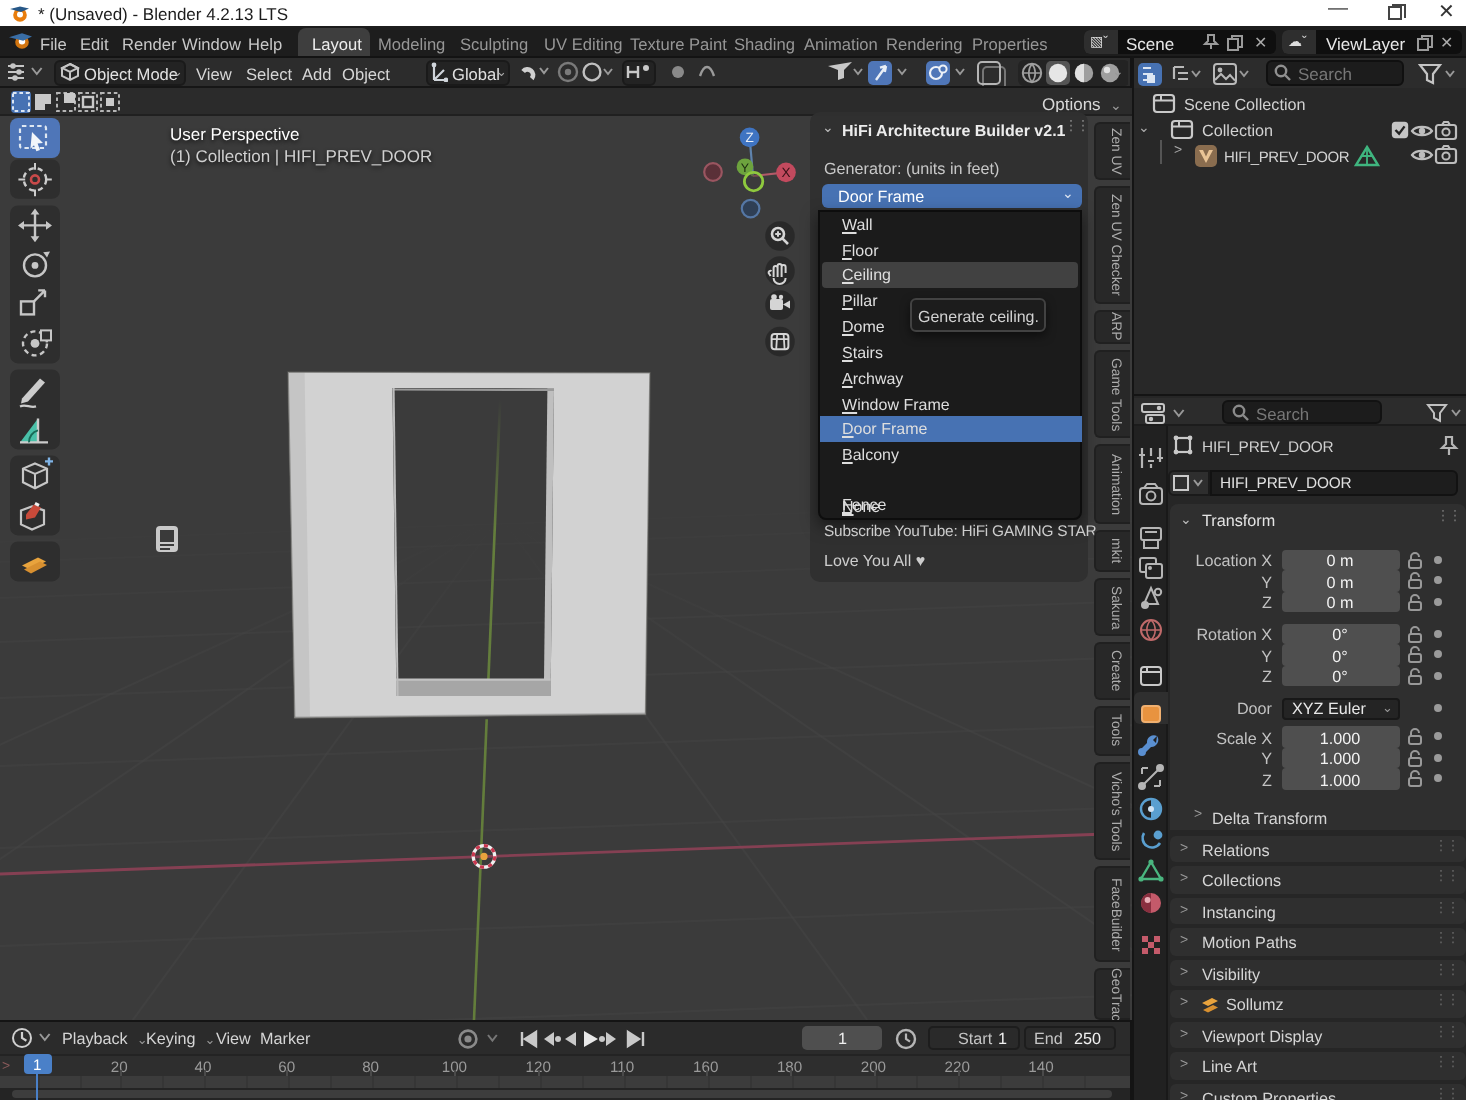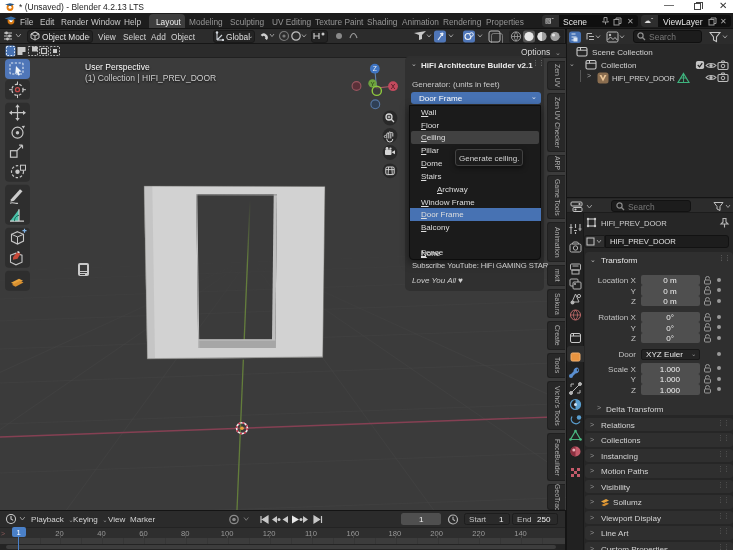--- a/index.html
+++ b/index.html
@@ -368,32 +368,32 @@
 
 <div class="abs" style="left:409px;top:104.5px;width:132px;height:155.5px;background:#1b1b1b;border:1px solid #0d0d0d;border-radius:0 0 4px 4px;box-shadow:0 3px 8px rgba(0,0,0,.5);"></div>
 <div class="abs" style="left:411px;top:131.2px;width:128px;height:12.9px;background:#414141;border-radius:2px;"></div>
 <div class="abs" style="left:409.5px;top:208.2px;width:131px;height:12.9px;background:#4772b3;"></div>
 <div class="abs txt" style="left:421px;top:107.7px;font-size:8px;color:#dedede;"><span style="text-decoration:underline;">W</span>all</div>
 <div class="abs txt" style="left:421px;top:120.5px;font-size:8px;color:#dedede;"><span style="text-decoration:underline;">F</span>loor</div>
 <div class="abs txt" style="left:421px;top:133.4px;font-size:8px;color:#dedede;"><span style="text-decoration:underline;">C</span>eiling</div>
 <div class="abs txt" style="left:421px;top:146.2px;font-size:8px;color:#dedede;"><span style="text-decoration:underline;">P</span>illar</div>
 <div class="abs txt" style="left:421px;top:159.0px;font-size:8px;color:#dedede;"><span style="text-decoration:underline;">D</span>ome</div>
 <div class="abs txt" style="left:421px;top:171.9px;font-size:8px;color:#dedede;"><span style="text-decoration:underline;">S</span>tairs</div>
-<div class="abs txt" style="left:421px;top:184.7px;font-size:8px;color:#dedede;margin-left:16px;"><span style="text-decoration:underline;">A</span>rchway</div>
+<div class="abs txt" style="left:421px;top:184.7px;font-size:8px;color:#dedede;"><span style="text-decoration:underline;">A</span>rchway</div>
 <div class="abs txt" style="left:421px;top:197.5px;font-size:8px;color:#dedede;"><span style="text-decoration:underline;">W</span>indow Frame</div>
 <div class="abs txt" style="left:421px;top:210.4px;font-size:8px;color:#dedede;"><span style="text-decoration:underline;">D</span>oor Frame</div>
 <div class="abs txt" style="left:421px;top:223.2px;font-size:8px;color:#dedede;"><span style="text-decoration:underline;">B</span>alcony</div>
 <div class="abs txt" style="left:421px;top:236.0px;font-size:8px;color:#dedede;margin-top:12px;"><span style="text-decoration:underline;">F</span>ence</div>
 <div class="abs txt" style="left:421px;top:248.9px;font-size:8px;color:#dedede;"><span style="text-decoration:underline;">N</span>one</div>
 
 <div class="abs" style="left:455px;top:149px;width:68px;height:17px;background:#1c1c1c;border:1px solid #424242;border-radius:3px;box-shadow:0 2px 5px rgba(0,0,0,.5);"></div>
 <div class="abs txt" style="left:459px;top:153.5px;font-size:8px;color:#d2d2d2;">Generate ceiling.</div>
 
 <div class="abs txt" style="left:412px;top:260.5px;font-size:7.7px;color:#cdcdcd;letter-spacing:-0.1px;">Subscribe YouTube: HiFi GAMING STAR</div>
-<div class="abs txt" style="left:412px;top:276px;font-size:8px;color:#cdcdcd;font-style:italic;">Love You All ♥</div>
+<div class="abs txt" style="left:412px;top:276px;font-size:8px;color:#cdcdcd;">Love You All ♥</div>
 
 <div class="abs" style="left:547px;top:61px;width:18px;height:29px;background:#282828;border:1px solid #202020;border-right:none;border-radius:3px 0 0 3px;"></div>
 <div class="abs txt" style="left:551px;top:61px;height:29px;width:12px;font-size:6.9px;color:#adadad;writing-mode:vertical-rl;text-align:center;line-height:11px;">Zen UV</div>
 <div class="abs" style="left:547px;top:93px;width:18px;height:59px;background:#282828;border:1px solid #202020;border-right:none;border-radius:3px 0 0 3px;"></div>
 <div class="abs txt" style="left:551px;top:93px;height:59px;width:12px;font-size:6.9px;color:#adadad;writing-mode:vertical-rl;text-align:center;line-height:11px;">Zen UV Checker</div>
 <div class="abs" style="left:547px;top:155px;width:18px;height:17px;background:#282828;border:1px solid #202020;border-right:none;border-radius:3px 0 0 3px;"></div>
 <div class="abs txt" style="left:551px;top:155px;height:17px;width:12px;font-size:6.9px;color:#adadad;writing-mode:vertical-rl;text-align:center;line-height:11px;">ARP</div>
 <div class="abs" style="left:547px;top:175px;width:18px;height:44px;background:#282828;border:1px solid #202020;border-right:none;border-radius:3px 0 0 3px;"></div>
 <div class="abs txt" style="left:551px;top:175px;height:44px;width:12px;font-size:6.9px;color:#adadad;writing-mode:vertical-rl;text-align:center;line-height:11px;">Game Tools</div>
 <div class="abs" style="left:547px;top:222px;width:18px;height:40px;background:#282828;border:1px solid #202020;border-right:none;border-radius:3px 0 0 3px;"></div>
@@ -725,21 +725,21 @@
 <path d="M55 3 L60.5 6.5 L55 10 Z M62.5 3 v7" stroke="#c9c9c9" stroke-width="1.2"></path>
 </g>
     </svg>
 <div class="abs" style="left:401px;top:512.5px;width:40px;height:12.5px;background:#4f4f4f;border-radius:2.5px;"></div>
 <div class="abs txt" style="left:419px;top:515px;font-size:8.1px;color:#f0f0f0;">1</div>
 <svg class="abs" style="left:447px;top:513.5px" width="12" height="11" viewBox="0 0 12 11">
 <circle cx="6" cy="5.5" r="4.5" fill="none" stroke="#b5b5b5" stroke-width="1.2"></circle>
 <path d="M6 2.8 v2.7 l2 1.3" stroke="#b5b5b5" fill="none" stroke-width="1.1"></path>
     </svg>
 <div class="abs" style="left:464px;top:512.5px;width:46px;height:12.5px;background:#2a2a2a;border-radius:2.5px;border:1px solid #1d1d1d;"></div>
-<div class="abs txt" style="left:469px;top:514.8px;font-size:8.1px;color:#c5c5c5;">Start</div>
+<div class="abs txt" style="left:479px;top:514.8px;font-size:8.1px;color:#c5c5c5;">Start</div>
 <div class="abs txt" style="left:499px;top:515px;font-size:8.1px;color:#f0f0f0;">1</div>
 <div class="abs" style="left:512px;top:512.5px;width:46px;height:12.5px;background:#2a2a2a;border-radius:2.5px;border:1px solid #1d1d1d;"></div>
 <div class="abs txt" style="left:517px;top:514.8px;font-size:8.1px;color:#c5c5c5;">End</div>
 <div class="abs txt" style="left:537px;top:515px;font-size:8.1px;color:#f0f0f0;">250</div>
 <div class="abs txt" style="left:59.6px;top:528.5px;font-size:7.6px;color:#9a9a9a;transform:translateX(-50%);">20</div>
 <div class="abs" style="left:59.6px;top:535px;width:1px;height:3px;background:#4a4a4a;"></div>
 <div class="abs txt" style="left:101.5px;top:528.5px;font-size:7.6px;color:#9a9a9a;transform:translateX(-50%);">40</div>
 <div class="abs" style="left:101.5px;top:535px;width:1px;height:3px;background:#4a4a4a;"></div>
 <div class="abs txt" style="left:143.4px;top:528.5px;font-size:7.6px;color:#9a9a9a;transform:translateX(-50%);">60</div>
 <div class="abs" style="left:143.4px;top:535px;width:1px;height:3px;background:#4a4a4a;"></div>

